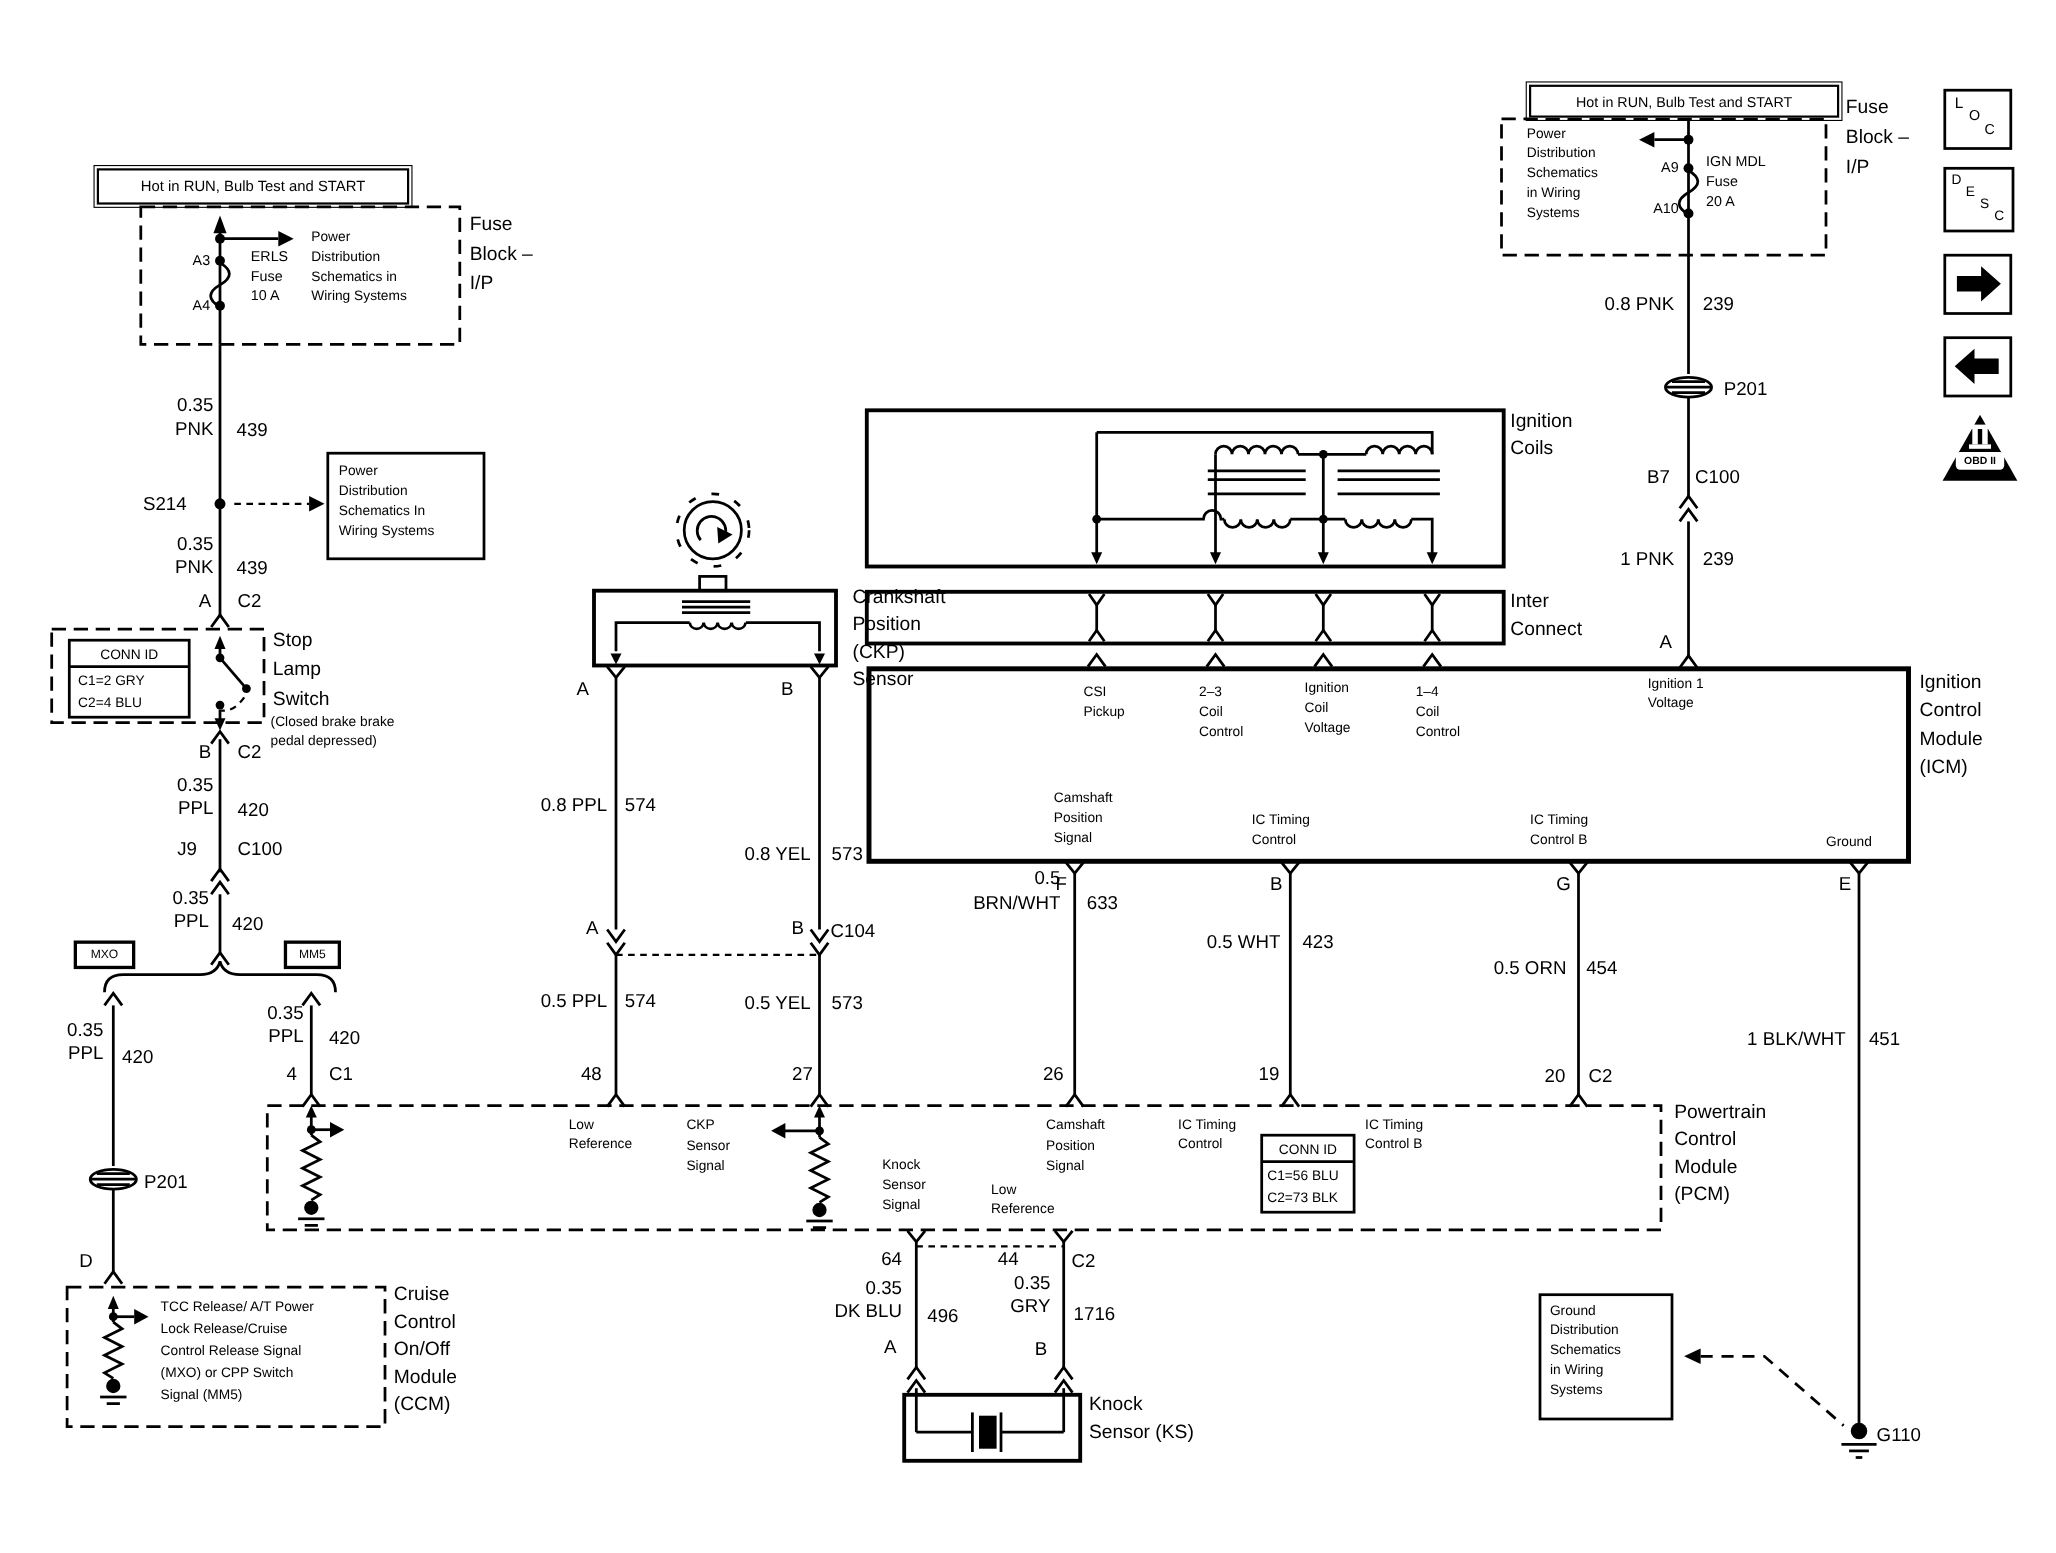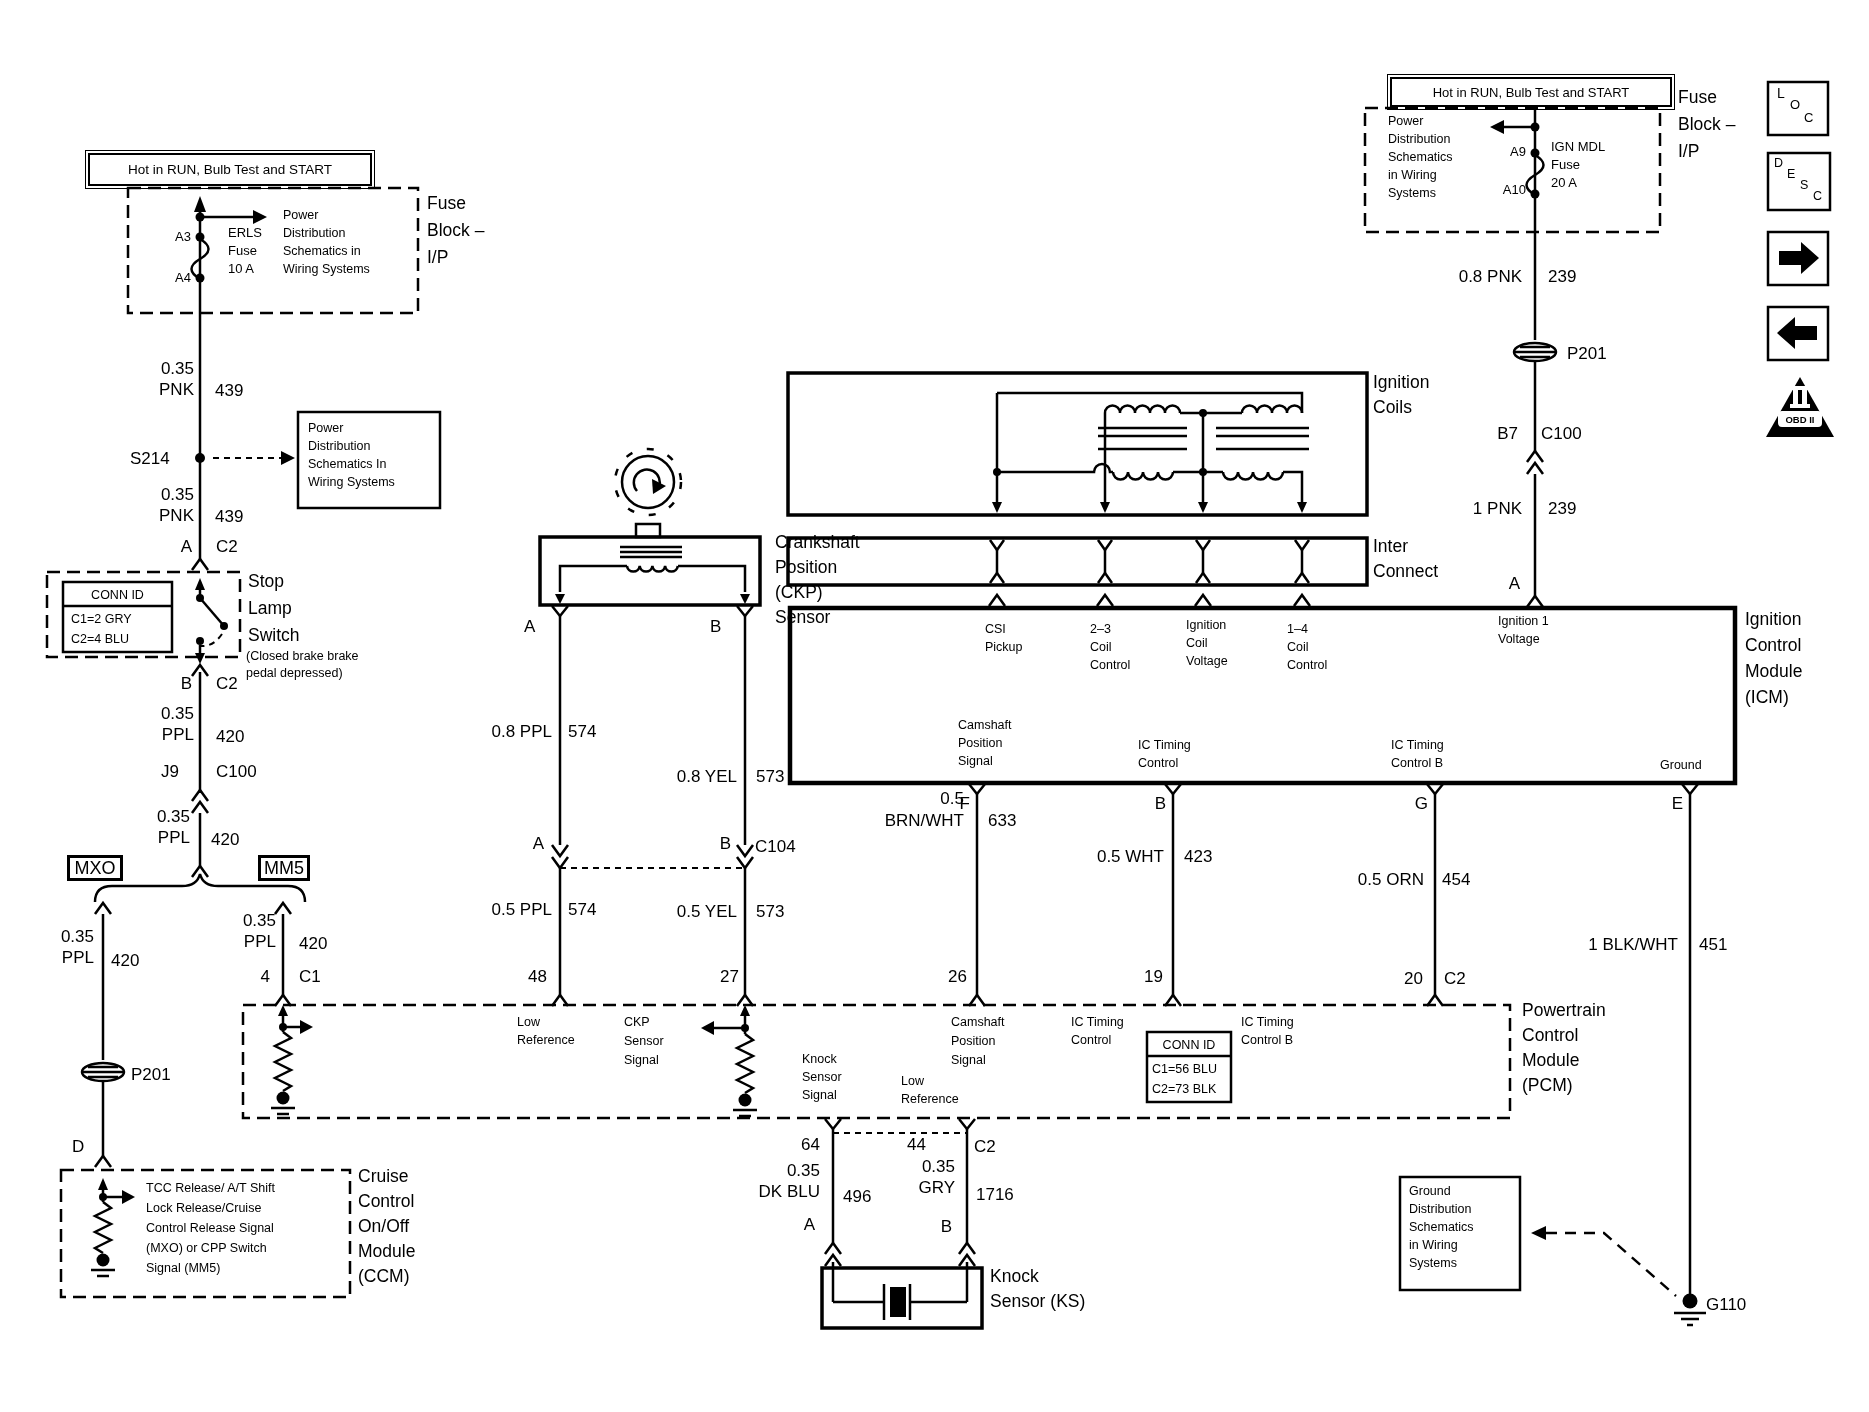--- a/index.html
+++ b/index.html
@@ -18,21 +18,21 @@
   .s19{line-height:19px}
   .ttl{font-size:17.5px;line-height:25px}
   .lh27{line-height:27px}
   .lh26{line-height:26px}
   .lh17{line-height:17px}
   .ra{text-align:right}
   .ctr{text-align:center}
   .banner{position:absolute;border:2px solid #000;outline:1.5px solid #000;outline-offset:2px;
           display:flex;align-items:center;justify-content:center;font-size:13.5px;background:#fff}
   .box{position:absolute;border:3px solid #000;background:#fff}
-  .tag{display:flex;align-items:center;justify-content:center;font-size:18px}
+  .tag{display:flex;align-items:center;justify-content:center;font-size:11px}
   .f13{font-size:13px;line-height:18px}
   .navl{position:absolute;font-size:13px}
   .obdband{position:absolute;font-size:9.5px;font-weight:bold;text-align:center}
 </style>
 </head>
 <body>
 
 <div class="stage">
 
   <svg class="wires" width="1869" height="1412" viewBox="0 0 1869 1412">
@@ -369,21 +369,21 @@
 PPL</div>
   <div class="t" style="left:111px;top:950px">420</div>
   <div class="t ra" style="left:218px;top:910px;width:58px">0.35
 PPL</div>
   <div class="t" style="left:299px;top:933px">420</div>
   <div class="t ra" style="left:248px;top:966px;width:22px">4</div>
   <div class="t" style="left:299px;top:966px">C1</div>
   <div class="t" style="left:131px;top:1064px">P201</div>
   <div class="t" style="left:72px;top:1136px">D</div>
 
-  <div class="t sm" style="left:146px;top:1178px;line-height:20px">TCC Release/ A/T Shift
+  <div class="t sm" style="left:146px;top:1178px;line-height:20px">TCC Release/ A/T Power
 Lock Release/Cruise
 Control Release Signal
 (MXO) or CPP Switch
 Signal (MM5)</div>
   <div class="t ttl" style="left:358px;top:1164px">Cruise
 Control
 On/Off
 Module
 (CCM)</div>
 

